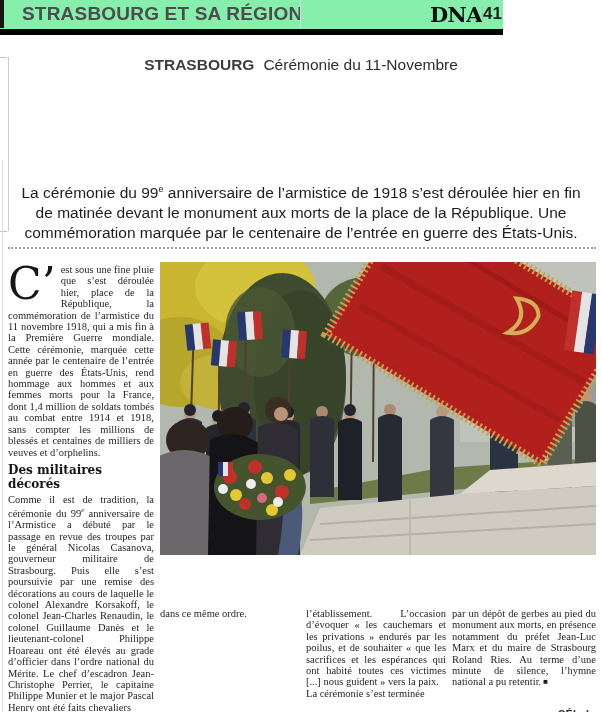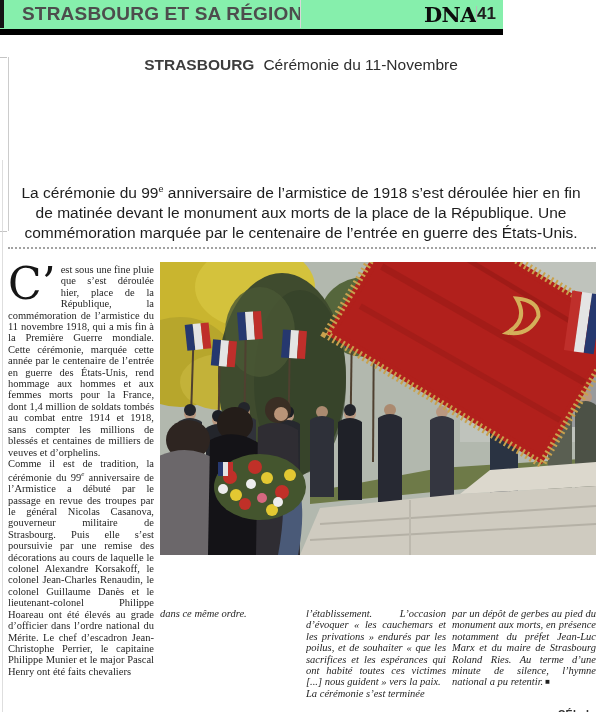--- a/index.html
+++ b/index.html
@@ -5,21 +5,21 @@
   html,body{margin:0;padding:0;background:#ffffff;}
   .page{position:relative;width:602px;height:712px;background:#fff;overflow:hidden;
         font-family:"Liberation Serif",serif;color:#1e1e1e;}
 
   
   .masthead{position:absolute;top:0;left:0;width:503px;height:29px;border-bottom:6px solid #000000;background:#86efac;}
   .masthead-bar{position:absolute;top:0;left:0;width:4px;height:28px;background:#141414;}
   .section-title{position:absolute;left:22px;top:3px;font-family:"Liberation Sans",sans-serif;
                  font-weight:bold;font-size:19px;letter-spacing:.2px;color:#4d4d4d;white-space:nowrap;}
   .masthead-divider{position:absolute;left:300px;top:0;width:1px;height:28px;background:#d8d8d8;}
-  .brand-block{position:absolute;right:7px;top:2px;display:flex;align-items:center;height:24px;}
+  .brand-block{position:absolute;right:1px;top:2px;display:flex;align-items:center;height:24px;}
   .brand{font-family:"DejaVu Serif",serif;font-weight:bold;font-size:21px;color:#0d0d0d;letter-spacing:-.5px;}
   .brand-divider{width:1px;height:16px;background:#b9b9b9;}
   .page-number{font-family:"Liberation Sans",sans-serif;font-weight:bold;font-size:17px;color:#1f1f1f;}
 
   
   .kicker{position:absolute;top:56px;left:0;width:602px;text-align:center;
           font-family:"Liberation Sans",sans-serif;font-size:15.5px;color:#2d2d2d;}
   .kicker-location{font-weight:bold;color:#3d3d3d;margin-right:9px;}
   .headline{position:absolute;top:80px;left:8px;width:586px;margin:0;text-align:center;
             font-family:"DejaVu Serif",serif;font-weight:bold;font-size:39px;line-height:1.18;
@@ -46,21 +46,21 @@
   .photo-frame{position:absolute;top:0;left:152px;width:436px;height:293px;overflow:hidden;background:#b3b8ad;}
   .caption{position:absolute;top:298px;left:152px;width:436px;margin:0;
            font-family:"Liberation Sans",sans-serif;font-weight:bold;font-size:11.5px;
            line-height:13.8px;color:#2c2c2c;text-align:left;}
   .credit{font-weight:normal;font-size:9px;color:#a6a6a6;letter-spacing:.4px;}
 
   .col-flow{position:absolute;top:346px;height:104px;overflow:hidden;}
   .col-2{left:152px;width:140px;}
   .col-3{left:298px;width:140px;}
   .col-4{left:444px;width:144px;}
-  .col-flow p{margin:0;font-style:italic;}
+  .col-flow p{margin:0;}
   .end-mark{font-size:8px;vertical-align:1px;margin-left:2px;}
   .byline{text-align:right;font-family:"Liberation Sans",sans-serif;font-weight:bold;
           font-size:10.5px;color:#333;margin-top:20px;letter-spacing:.3px;}
 </style>
 </head>
 <body>
 
 <div class="page">
 
   <div class="masthead">
@@ -82,20 +82,21 @@
   <div class="left-rule"></div>
   <div class="tick t1"></div>
   <div class="tick t2"></div>
   <div class="dotted-rule"></div>
   <div class="scan-edge"></div>
 
   <div class="body-region">
 
     <div class="col-main">
       <p class="bodytext"><span class="dropcap">C’</span><span>est sous une fine pluie que s’est déroulée hier, place de la République, la commémoration de l’armistice du 11 novembre 1918, qui a mis fin à la Première Guerre mondiale. Cette cérémonie, marquée cette année par le centenaire de l’entrée en guerre des États-Unis, rend hommage aux hommes et aux femmes morts pour la France, dont 1,4 million de soldats tombés au combat entre 1914 et 1918, sans compter les millions de blessés et centaines de milliers de veuves et d’orphelins.</span></p>
+      <h3 class="subhead">Des militaires décorés</h3>
       <p class="bodytext"><span>Comme il est de tradition, la cérémonie du 99</span><sup class="body-sup">e</sup><span> anniversaire de l’Armistice a débuté par le passage en revue des troupes par le général Nicolas Casanova, gouverneur militaire de Strasbourg. Puis elle s’est poursuivie par une remise des décorations au cours de laquelle le colonel Alexandre Korsakoff, le colonel Jean-Charles Renaudin, le colonel Guillaume Danès et le lieutenant-colonel Philippe Hoareau ont été élevés au grade d’officier dans l’ordre national du Mérite. Le chef d’escadron Jean-Christophe Perrier, le capitaine Philippe Munier et le major Pascal Henry ont été faits chevaliers</span></p>
     </div>
 
     <div class="photo-frame">
       <svg width="436" height="293" viewBox="0 0 436 293" xmlns="http://www.w3.org/2000/svg">
 
         <rect x="0" y="0" width="436" height="293" fill="#b2b8ae"></rect>
         <rect x="300" y="0" width="136" height="180" fill="#bfc3bc"></rect>
 
         <g>

